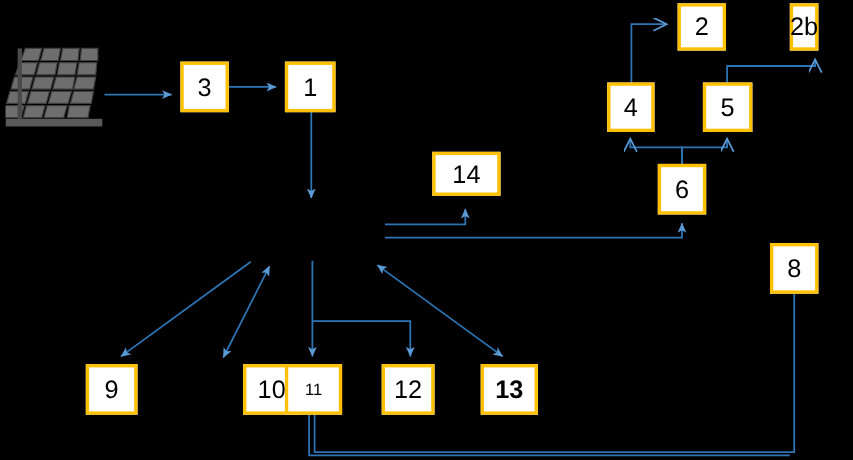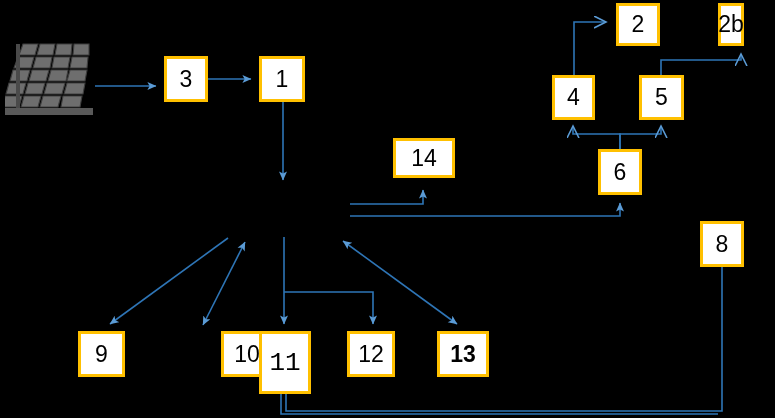--- a/index.html
+++ b/index.html
@@ -180,21 +180,21 @@
     </div>
 
     <div class="node" style="left:78px; top:331px; width:47px; height:46px; font-size:23px;">
       <span class="node-label">9</span>
     </div>
 
     <div class="node" style="left:173px; top:331px; width:52px; height:46px; font-size:23px;margin-left:48px;">
       <span class="node-label">10</span>
     </div>
 
-    <div class="node" style="left:259px; top:331px; width:52px; height:63px; font-size:26px;font-family:Liberation Mono, monospace;">
+    <div class="node" style="left:259px; top:331px; width:52px; height:46px; font-size:15px;">
       <span class="node-label">11</span>
     </div>
 
     <div class="node" style="left:347px; top:331px; width:48px; height:46px; font-size:23px;">
       <span class="node-label">12</span>
     </div>
 
     <div class="node" style="left:437px; top:331px; width:52px; height:46px; font-size:23px;font-weight:bold;">
       <span class="node-label">13</span>
     </div>

